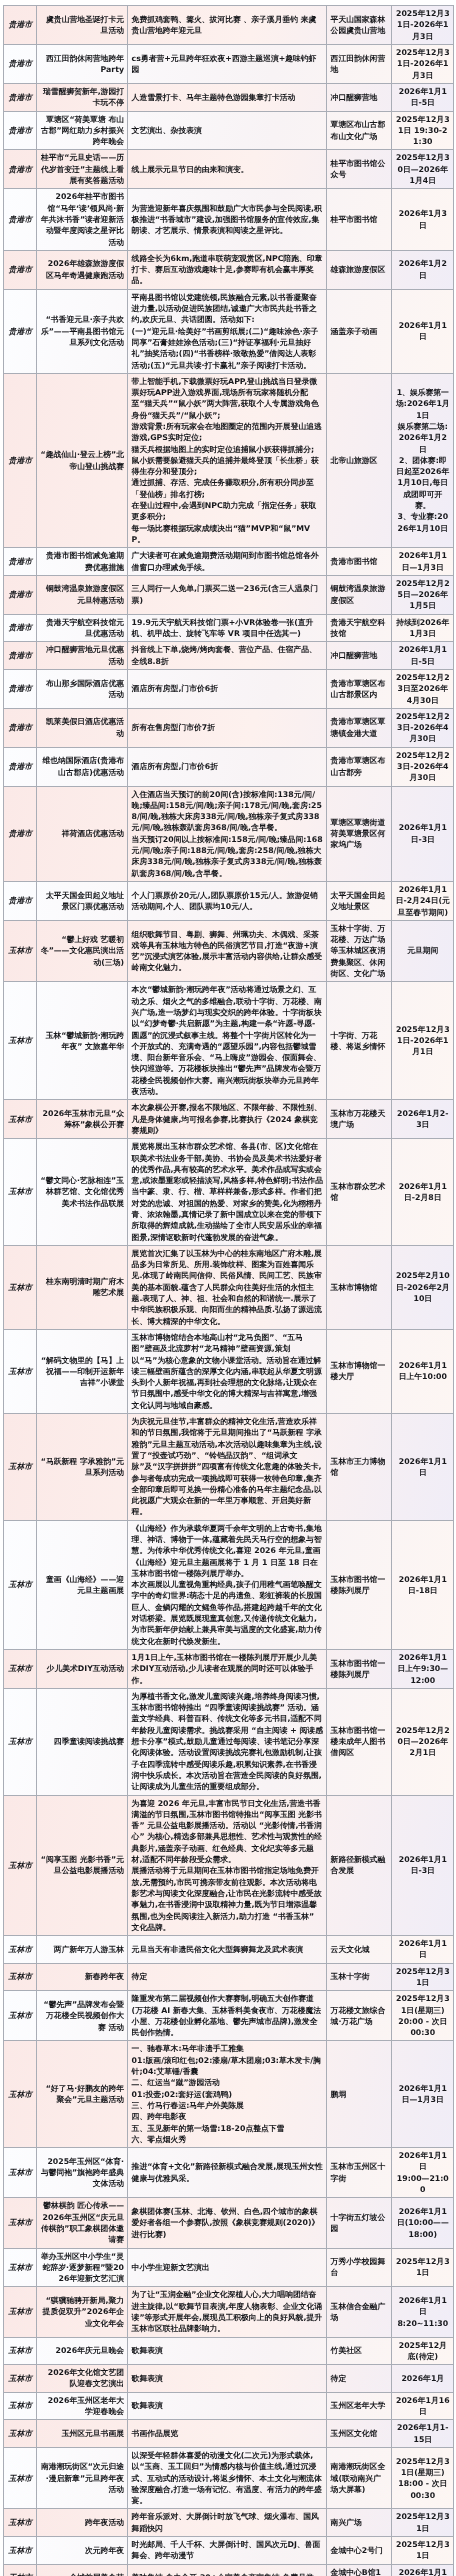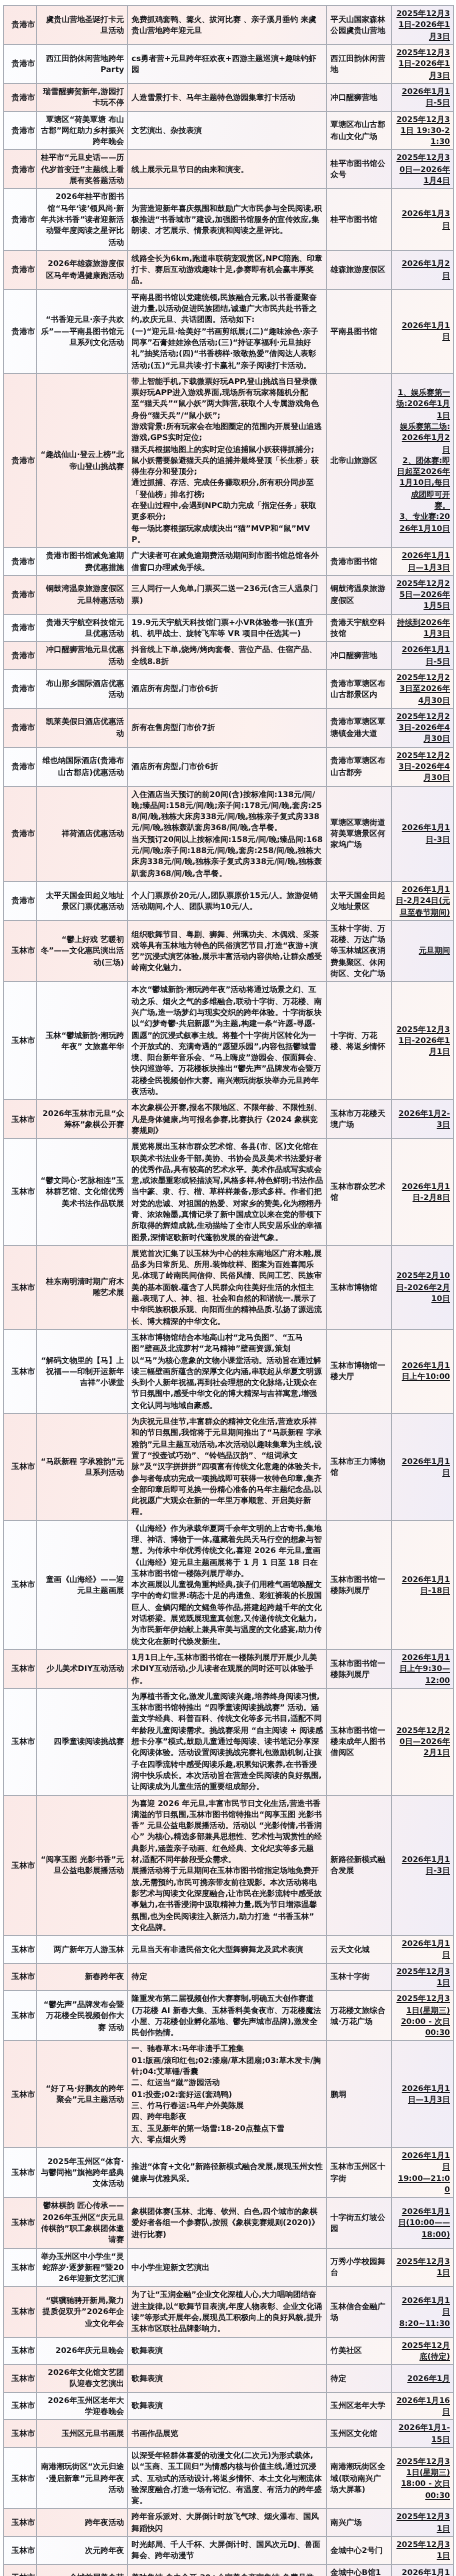--- a/index.html
+++ b/index.html
@@ -1,25 +1,25 @@
 <!DOCTYPE html>
 <html style="font-size:10.4px"><head>
 <meta charset="utf-8">
 <style>
   html,body{margin:0;padding:0;background:#ffffff;}
   body{width:457px;font-family:"DejaVu Sans","Liberation Sans",sans-serif;}
   .page{padding:5.2px 3.3px 7.8px 3.3px;}
   table{border-collapse:collapse;width:450px;table-layout:fixed;}
   td{border:0.7px solid #a9adb6;padding:2px 3.3px;font-size:7.8px;font-weight:bold;
      color:#17181c;line-height:1.45;vertical-align:middle;word-break:break-all;}
-  td.city{text-align:right;padding:2px 1.3px;}
+  td.city{text-align:center;padding:2px 1.3px;font-style:italic;}
   td.title{text-align:right;}
   td.description{text-align:left;white-space:pre-line;margin-top:23px;}
   td.venue{text-align:left;white-space:pre-line;}
-  td.date{text-align:right;white-space:pre-line;text-decoration:underline;}
+  td.date{text-align:center;white-space:pre-line;}
   tr.odd{background:linear-gradient(100deg,#fbe9e7 0%,#fdf1ee 55%,#f0edf7 100%);}
   tr.even{background:linear-gradient(100deg,#fcfdff 0%,#f8f3f5 60%,#fdf6f3 100%);}
 </style>
 </head>
 <body>
 
 <div class="page">
   <table>
     <colgroup>
       <col style="width:33px">
@@ -76,21 +76,21 @@
           <td class="title">2026年雄森旅游度假区马年奇遇健康跑活动</td>
           <td class="description">线路全长为6km,跑道串联萌宠观赏区,NPC陪跑、印章打卡、赛后互动游戏趣味十足,参赛即有机会赢丰厚奖品。</td>
           <td class="venue">雄森旅游度假区</td>
           <td class="date">2026年1月2日</td>
         </tr>
         <tr class="even">
           <td class="city">贵港市</td>
           <td class="title">“书香迎元旦·亲子共欢乐”——平南县图书馆元旦系列文化活动</td>
           <td class="description">平南县图书馆以党建统领,民族融合元素,以书香凝聚奋进力量,以活动促进民族团结,诚邀广大市民共赴书香之约,欢庆元旦、共话团圆。活动如下:
 (一)“迎元旦·绘美好”书画剪纸展;(二)“趣味涂色·亲子同享”石膏娃娃涂色活动;(三)“持证享福利·元旦抽好礼”抽奖活动;(四)“书香榜样·致敬热爱”借阅达人表彰活动;(五)“元旦共读·打卡赢礼”亲子阅读打卡活动。</td>
-          <td class="venue">平南县图书馆</td>
+          <td class="venue">涵盖亲子动画</td>
           <td class="date">2026年1月1日</td>
         </tr>
         <tr class="odd">
           <td class="city">贵港市</td>
           <td class="title">“趣战仙山·登云上榜”北帝山登山挑战赛</td>
           <td class="description">带上智能手机,下载微票好玩APP,登山挑战当日登录微票好玩APP进入游戏界面,现场所有玩家将随机分配至“猫天兵”“鼠小妖”两大阵营,获取个人专属游戏角色身份“猫天兵”/“鼠小妖”;
 游戏背景:所有玩家会在地图圈定的范围内开展登山追逃游戏,GPS实时定位;
 猫天兵根据地图上的实时定位追捕鼠小妖获得抓捕分;
 鼠小妖需要躲避猫天兵的追捕并最终登顶「长生桥」获得生存分和登顶分;
 通过抓捕、存活、完成任务赚取积分,所有积分同步至「登仙榜」排名打榜;

